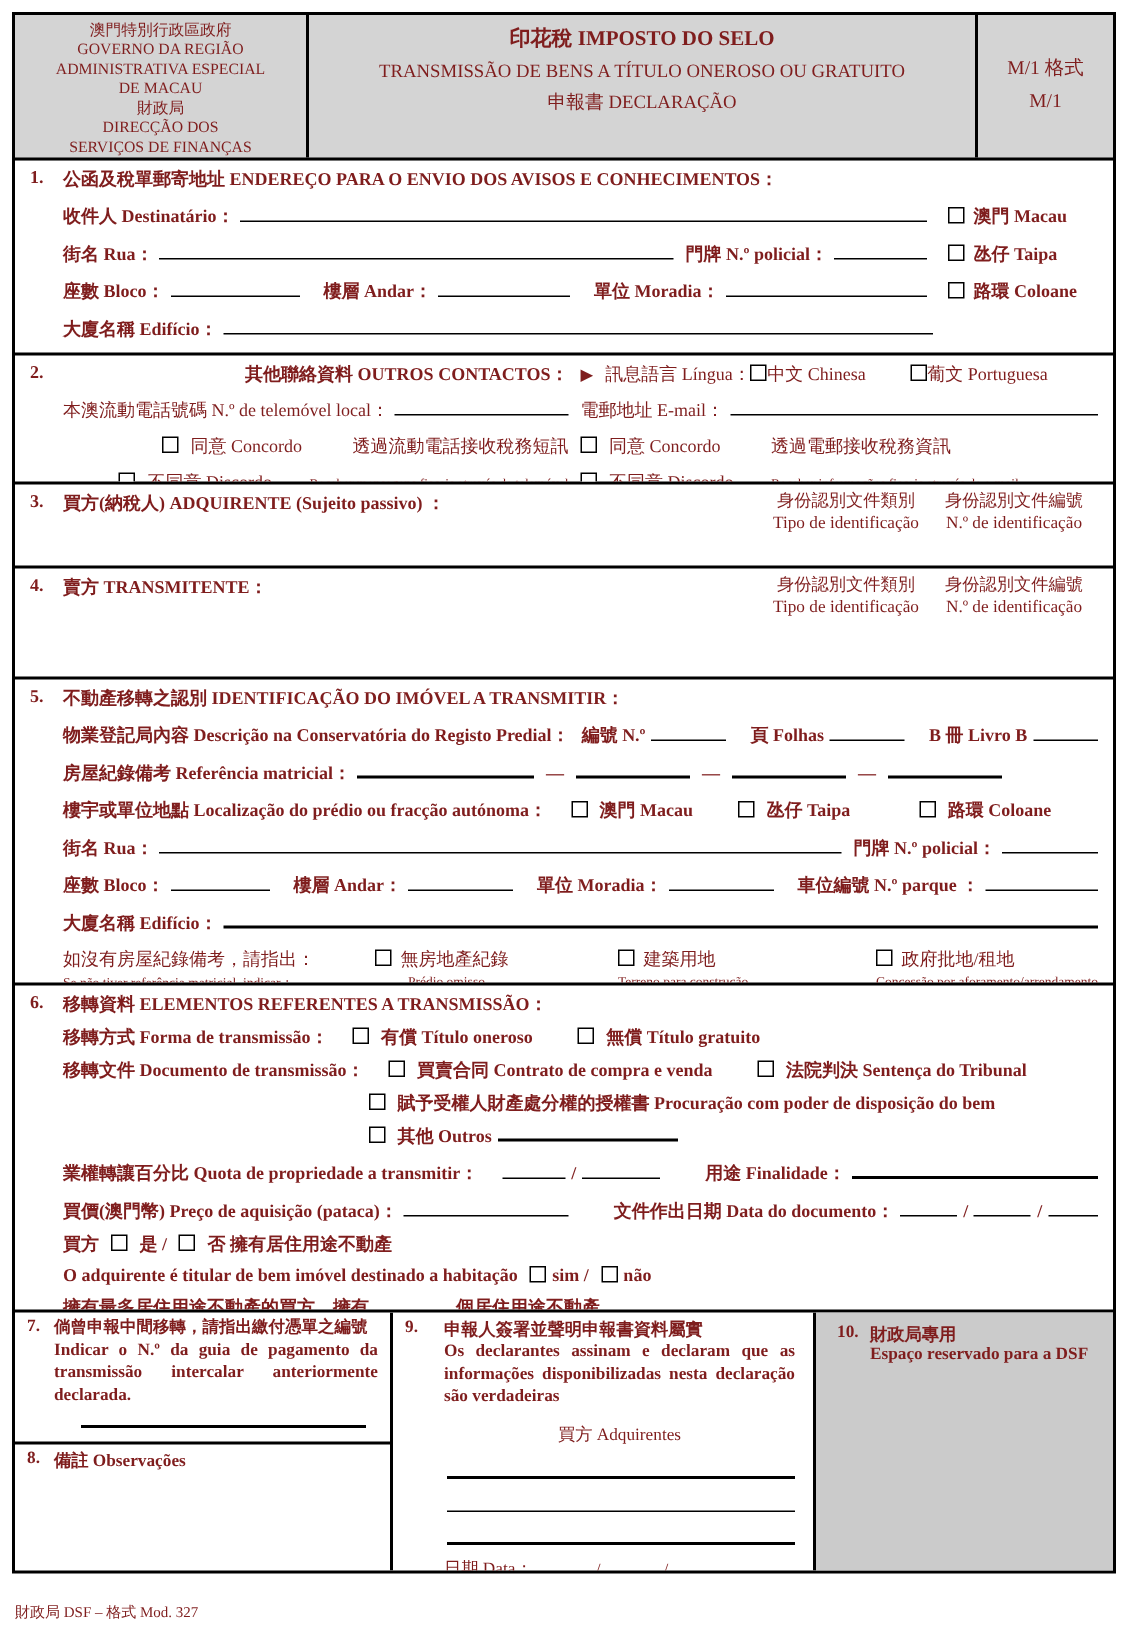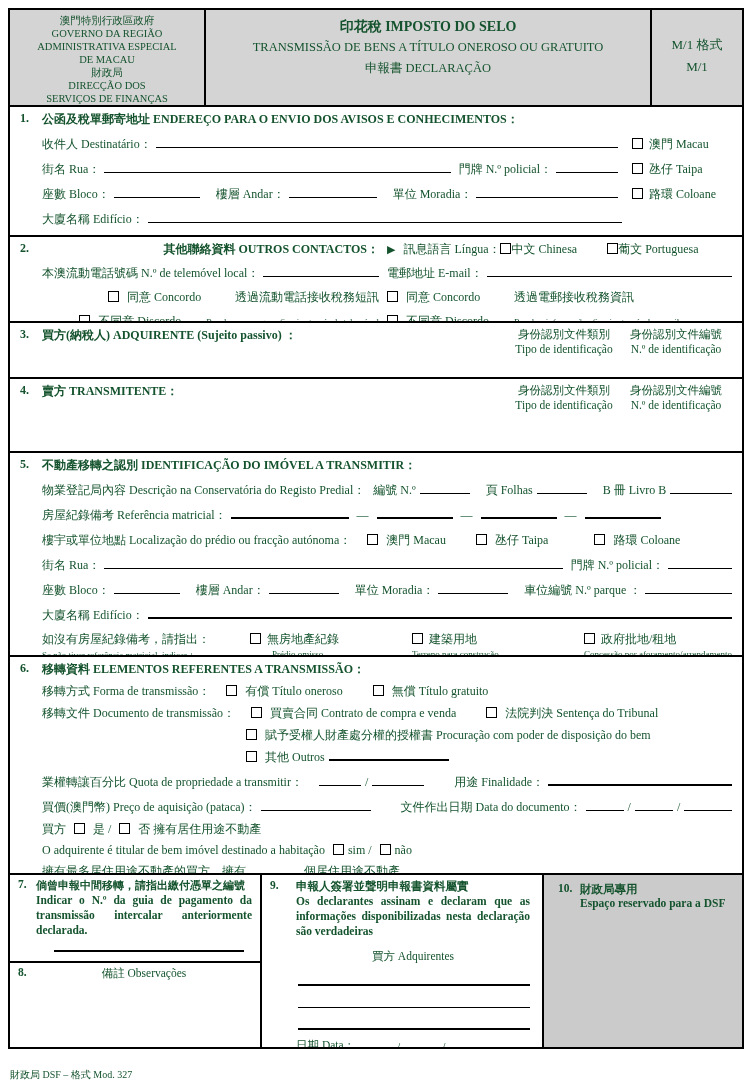--- a/index.html
+++ b/index.html
@@ -1,35 +1,35 @@
 <!DOCTYPE html>
 <html><head>
 <meta charset="utf-8">
 <style>
   * { margin:0; padding:0; box-sizing:border-box; }
   body { background:#fff; }
   .page {
     position:relative; width:752px; height:1089px; background:#fff;
-    font-family:"Liberation Serif", serif; font-size:12px; color:#14532d;padding-left:40px;
+    font-family:"Liberation Serif", serif; font-size:12px; color:#7f1d1d;padding-left:40px;
   }
   .form { position:absolute; left:8px; top:8px; width:736px; border:2px solid #000; background:#fff; }
 
   
   .hdr { display:flex; background:#d4d4d4; border-bottom:2px solid #000; height:97px; }
   .hdr-left { width:196px; border-right:2px solid #000; text-align:center; font-size:10.5px; line-height:13px; padding-top:4px; }
   .hdr-center { flex:1; text-align:center; padding-top:6px; line-height:21px; font-size:12.5px; }
   .hdr-center .b1 { font-weight:700; font-size:14px; }
   .hdr-right { width:92px; border-left:2px solid #000; text-align:center; font-size:13px; padding-top:24px; line-height:22px; }
 
   
   .sec { display:flex; border-bottom:2px solid #000; overflow:hidden; }
   .num { flex:0 0 30px; padding:4px 0 0 10px; font-weight:700; }
   .sbody { flex:1; min-width:0; padding:4px 10px 4px 2px; }
   .title { font-weight:700; }
-  .row { display:flex; align-items:baseline; margin-top:8px; white-space:nowrap; }
+  .row { display:flex; align-items:baseline; margin-top:8px; white-space:nowrap;font-weight:bold; }
   .row.tight { margin-top:5px; }
   .lbl { flex-shrink:0; }
   .u { display:inline-block; border-bottom:1px solid #000; height:12px; flex-shrink:0; }
   .u2 { display:inline-block; border-bottom:2px solid #000; height:12px; flex-shrink:0; }
   .fill { flex:1 1 auto; border-bottom:1px solid #000; height:12px; min-width:20px; }
   .fill2 { flex:1 1 auto; border-bottom:2px solid #000; height:12px; min-width:20px; }
   .cb { display:inline-block; width:11px; height:11px; border:1px solid #000; background:#fff; flex-shrink:0; transform:translateY(1px); }
   .gap4 { display:inline-block; width:4px; } .gap8 { display:inline-block; width:8px; }
   .gap16 { display:inline-block; width:16px; } .gap30 { display:inline-block; width:30px; }
   .small { font-size:9px; }
@@ -473,21 +473,21 @@
           <div class="bnum">7.</div>
           <div class="bbody">
             <div class="bjust" style="font-size:11px;">倘曾申報中間移轉，請指出繳付憑單之編號</div>
             <div class="bjust">Indicar o N.º da guia de pagamento da transmissão intercalar anteriormente declarada.</div>
             <div class="s7line"></div>
           </div>
         </div>
         <div class="sec8">
           <div class="bnum">8.</div>
           <div class="bbody">
-            <div style="font-weight:400;text-align:center;">備註 Observações</div>
+            <div style="font-weight:700;">備註 Observações</div>
           </div>
         </div>
       </div>
 
       <div class="bcolB">
         <div class="s9head">
           <div class="s9num">9.</div>
           <div class="s9body">
             <div style="font-weight:700;">申報人簽署並聲明申報書資料屬實</div>
             <div class="bjust">Os declarantes assinam e declaram que as informações disponibilizadas nesta declaração são verdadeiras</div>

